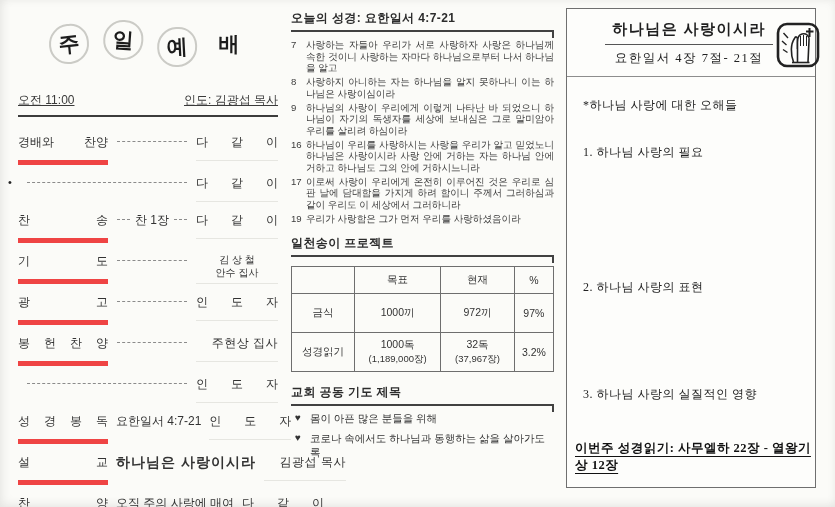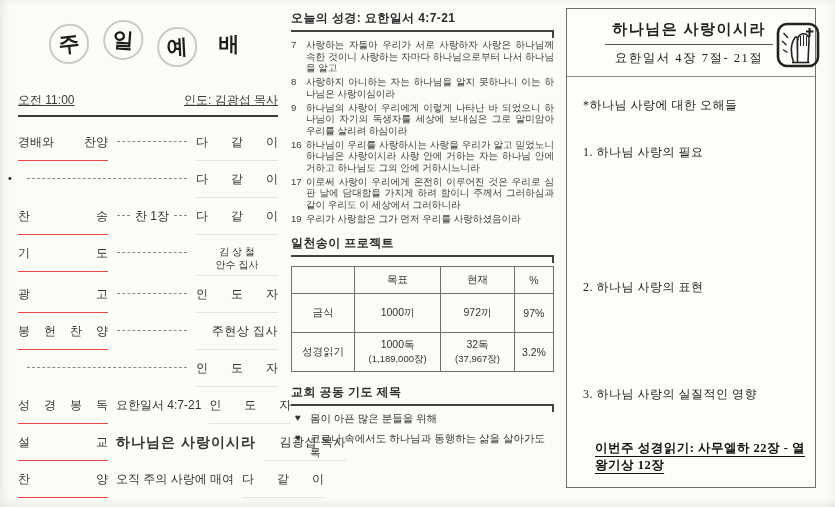--- a/index.html
+++ b/index.html
@@ -22,21 +22,21 @@
   .tchar.c0{transform:rotate(-6deg);}
   .tchar.c1{transform:rotate(4deg) translateY(-4px);}
   .tchar.c2{transform:rotate(-3deg) translateY(3px);}
   .w-head{
     margin-top:20px;display:flex;justify-content:space-between;align-items:flex-end;
     font-size:12px;padding-bottom:6px;border-bottom:2.5px solid #3c3c3c;color:#3a3a3a;text-decoration:underline;
   }
   .w-rows{margin-top:17px;}
   .worow{display:flex;align-items:flex-start;margin-bottom:10px;min-height:25px;font-size:12px;position:relative;color:#333;}
   .wmark{position:absolute;left:-10px;top:1px;font-size:11px;color:#222;}
-  .wlabel{width:90px;text-align:justify;text-align-last:justify;padding-bottom:9px;border-bottom:1px solid #ef4444;flex:none;}
+  .wlabel{width:90px;text-align:justify;text-align-last:justify;padding-bottom:9px;border-bottom:5px solid #ef4444;flex:none;}
   .wmid{flex:1;display:flex;align-items:flex-start;margin:0 6px;}
   .dash{flex:1;border-top:1.5px dashed #8b8b8b;height:0;margin:7px 3px 0;}
   .wcenter{white-space:nowrap;padding:0 2px;}
   .wcenter.big{font-weight:bold;font-size:14px;letter-spacing:1px;}
   .wright{width:82px;flex:none;text-align:justify;text-align-last:justify;padding-bottom:9px;border-bottom:1px solid #e6e6e1;}
   .wright.name{text-align:right;text-align-last:right;letter-spacing:0.5px;}
   .wright.stack{text-align:center;text-align-last:center;font-size:10px;line-height:1.3;padding-bottom:4px;}
 
   
   #p2{left:291px;top:10px;width:263px;}
@@ -66,21 +66,21 @@
   .s-title{font-weight:bold;font-size:15px;letter-spacing:1.5px;color:#1e1e1e;}
   .s-underline{border-top:1.2px solid #555;width:168px;margin:5px auto;}
   .s-subtitle{font-size:12.5px;letter-spacing:1.5px;color:#222;}
   .stamp{width:46px;height:52px;flex:none;margin:-2px 2px 0 2px;}
   .s-body{position:relative;padding:14px 16px;font-family:"Liberation Serif","DejaVu Serif",serif;font-size:12px;color:#222;letter-spacing:0.5px;}
   .s-note{margin-top:6px;}
   .s-point1{margin-top:30px;}
   .s-point2{margin-top:118px;}
   .s-point3{margin-top:90px;}
   .s-footer{
-    position:absolute;left:28px;bottom:13px;font-family:"Liberation Serif","DejaVu Serif",serif;
+    position:absolute;left:8px;bottom:13px;font-family:"Liberation Serif","DejaVu Serif",serif;
     font-weight:bold;font-size:12.5px;letter-spacing:0.5px;color:#111;
     text-decoration:underline;text-underline-offset:4px;
   }
 </style>
 </head>
 <body>
 
 <div class="panel" id="p1">
   <div class="w-title">
     <span class="tchar circ c0">주</span><span class="tchar circ c1">일</span><span class="tchar circ c2">예</span><span class="tchar">배</span>

